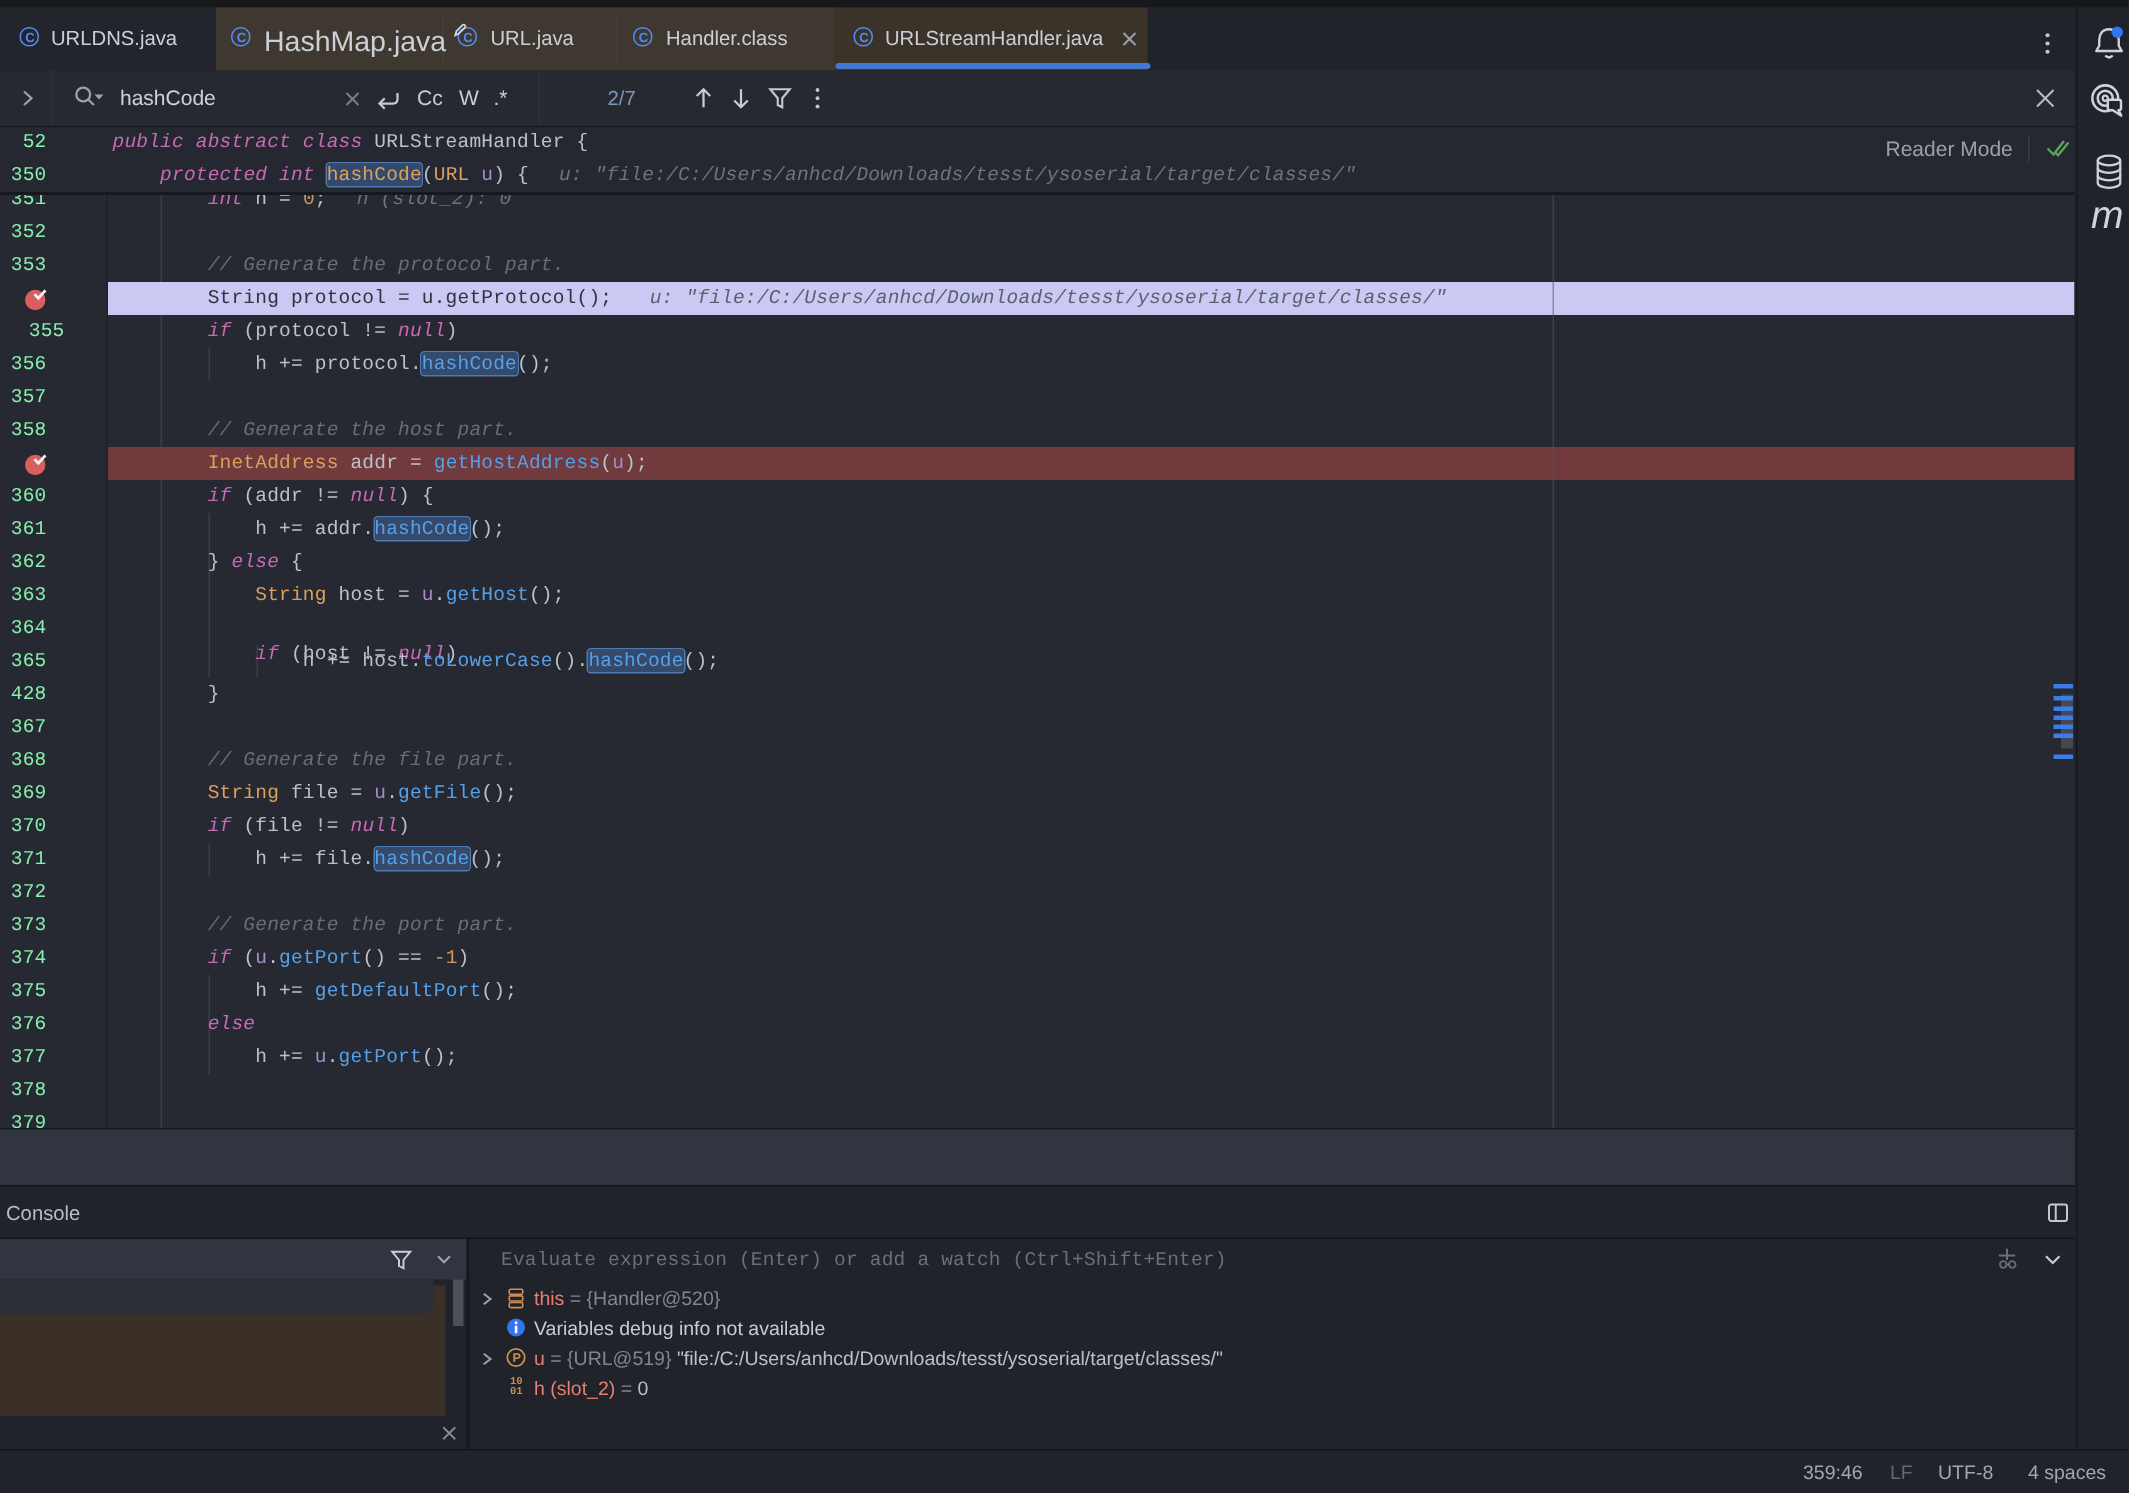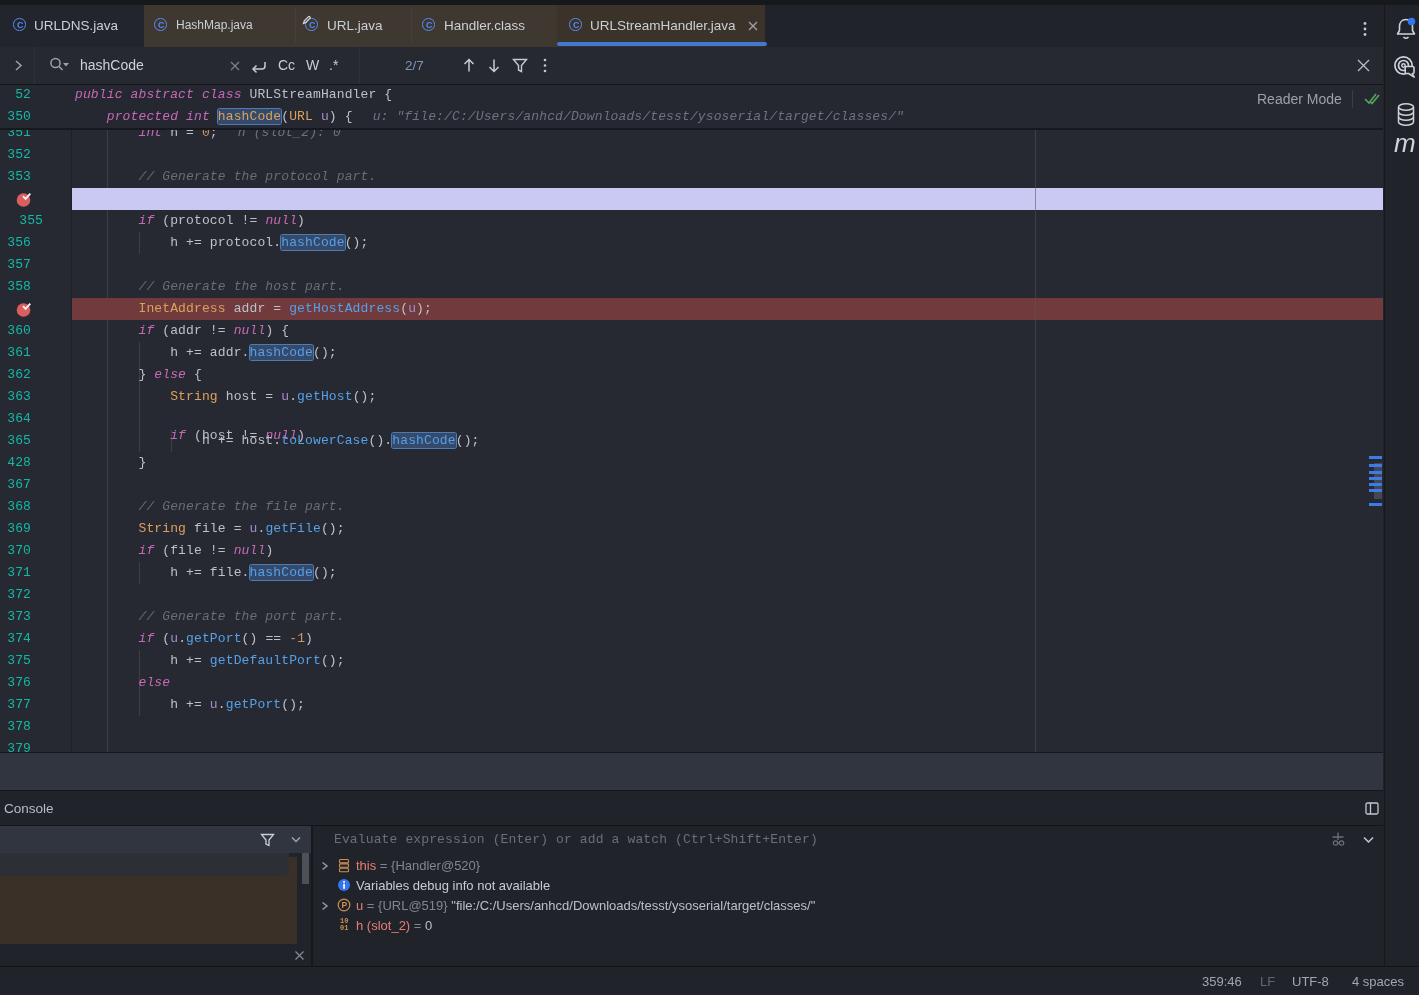--- a/index.html
+++ b/index.html
@@ -2,21 +2,21 @@
 <html><head>
 <meta charset="utf-8">
 <style>
   html,body{margin:0;padding:0;}
   body{width:1419px;height:995px;background:#20232A;overflow:hidden;position:relative;
        font-family:"Liberation Sans",sans-serif;}
   .abs{position:absolute;}
   .mono{font-family:"Liberation Mono",monospace;font-size:13px;letter-spacing:0.13px;
         line-height:22px;white-space:pre;color:#BCC0C8;}
   .ln{font-family:"Liberation Mono",monospace;font-size:13px;letter-spacing:0.13px;
-      line-height:22px;color:#14b8a6;text-align:right;width:31px;}
+      line-height:22px;color:#86efac;text-align:right;width:31px;}
   .k{color:#C869B8;font-style:italic;}
   .t{color:#DCA05E;}
   .fn{color:#56A0E8;}
   .v{color:#A88BCF;}
   .cm{color:#686D76;font-style:italic;}
   .nu{color:#CF9464;}
   .hint{color:#6E737E;font-style:italic;}
   .hbox{background:#35496B;border-radius:2px;box-shadow:0 0 0 1px #4E7BB0;}
   svg{display:block;}
 </style>
@@ -30,21 +30,21 @@
 
   <div class="abs" style="left:144px;top:0;width:413px;height:42px;background:#3E3831;"></div>
 
   <div class="abs" style="left:557px;top:0;width:208px;height:42px;background:#3B3229;"></div>
   <div class="abs" style="left:557px;top:37px;width:210px;height:4px;background:#4377D4;border-radius:2px;"></div>
 
   <div class="abs" style="left:295px;top:4px;width:1px;height:34px;background:#46403a;"></div>
   <div class="abs" style="left:411px;top:4px;width:1px;height:34px;background:#46403a;"></div>
 
   <div class="abs" style="left:34px;top:13px;font-size:13.5px;color:#CBCFD6;">URLDNS.java</div>
-  <div class="abs" style="left:176px;top:13px;font-size:12px;color:#CBCFD6;">HashMap.java</div>
+  <div class="abs" style="left:176px;top:13px;font-size:19px;color:#CBCFD6;">HashMap.java</div>
   <div class="abs" style="left:327px;top:13px;font-size:13.5px;color:#CBCFD6;">URL.java</div>
   <div class="abs" style="left:444px;top:13px;font-size:13.5px;color:#CBCFD6;">Handler.class</div>
   <div class="abs" style="left:590px;top:13px;font-size:13.5px;color:#CBCFD6;">URLStreamHandler.java</div>
 
   <div class="abs cicon" style="left:13px;top:13px;"></div>
   <div class="abs cicon" style="left:154px;top:13px;"></div>
   <div class="abs cicon" style="left:305px;top:13px;"></div>
   <div class="abs cicon" style="left:422px;top:13px;"></div>
   <div class="abs cicon" style="left:569px;top:13px;"></div>
 
@@ -169,20 +169,21 @@
     <circle cx="8.5" cy="9" r="6.8" fill="#DB5E5E"></circle>
     <path d="M8 5.2 L10.6 7.8 L15.3 2.6" fill="none" stroke="#F2F3F5" stroke-width="1.9"></path>
   </svg>
   <svg class="abs" style="left:15px;top:216px;" width="18" height="17" viewBox="0 0 18 17">
     <circle cx="8.5" cy="9" r="6.8" fill="#DB5E5E"></circle>
     <path d="M8 5.2 L10.6 7.8 L15.3 2.6" fill="none" stroke="#F2F3F5" stroke-width="1.9"></path>
   </svg>
 
   <div class="mono abs" style="left:75px;top:37px;">        <span class="k">int</span> h = <span class="nu">0</span>;<span class="hint" style="margin-left:20px;">h (slot_2): 0</span></div>
   <div class="mono abs" style="left:75px;top:81px;"><span class="cm">        // Generate the protocol part.</span></div>
+  <div class="mono abs" style="left:75px;top:103px;color:#30333E;">        String protocol = u.getProtocol();<span style="margin-left:25px;color:#5C6170;font-style:italic;">u: "file:/C:/Users/anhcd/Downloads/tesst/ysoserial/target/classes/"</span></div>
   <div class="mono abs" style="left:75px;top:125px;">        <span class="k">if</span> (protocol != <span class="k">null</span>)</div>
   <div class="mono abs" style="left:75px;top:147px;">            h += protocol.<span class="hbox fn">hashCode</span>();</div>
   <div class="mono abs" style="left:75px;top:191px;"><span class="cm">        // Generate the host part.</span></div>
   <div class="mono abs" style="left:75px;top:213px;">        <span class="t">InetAddress</span> addr = <span class="fn">getHostAddress</span>(<span class="v">u</span>);</div>
   <div class="mono abs" style="left:75px;top:235px;">        <span class="k">if</span> (addr != <span class="k">null</span>) {</div>
   <div class="mono abs" style="left:75px;top:257px;">            h += addr.<span class="hbox fn">hashCode</span>();</div>
   <div class="mono abs" style="left:75px;top:279px;">        } <span class="k">else</span> {</div>
   <div class="mono abs" style="left:75px;top:301px;">            <span class="t">String</span> host = <span class="v">u</span>.<span class="fn">getHost</span>();</div>
   <div class="mono abs" style="left:75px;top:323px;margin-top:17px;">            <span class="k">if</span> (host != <span class="k">null</span>)</div>
   <div class="mono abs" style="left:75px;top:345px;">                h += host.<span class="fn">toLowerCase</span>().<span class="hbox fn">hashCode</span>();</div>

